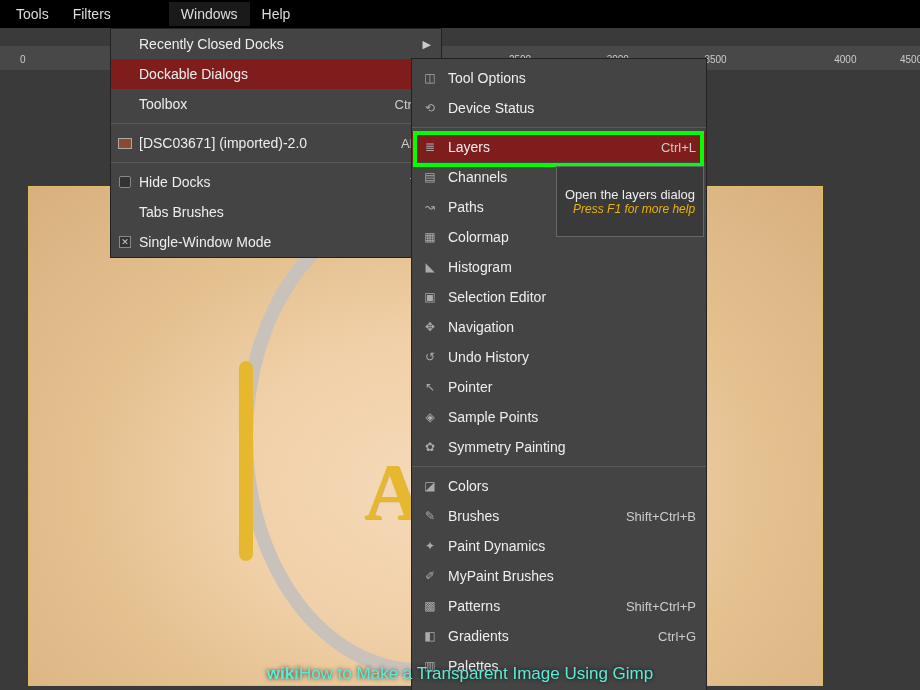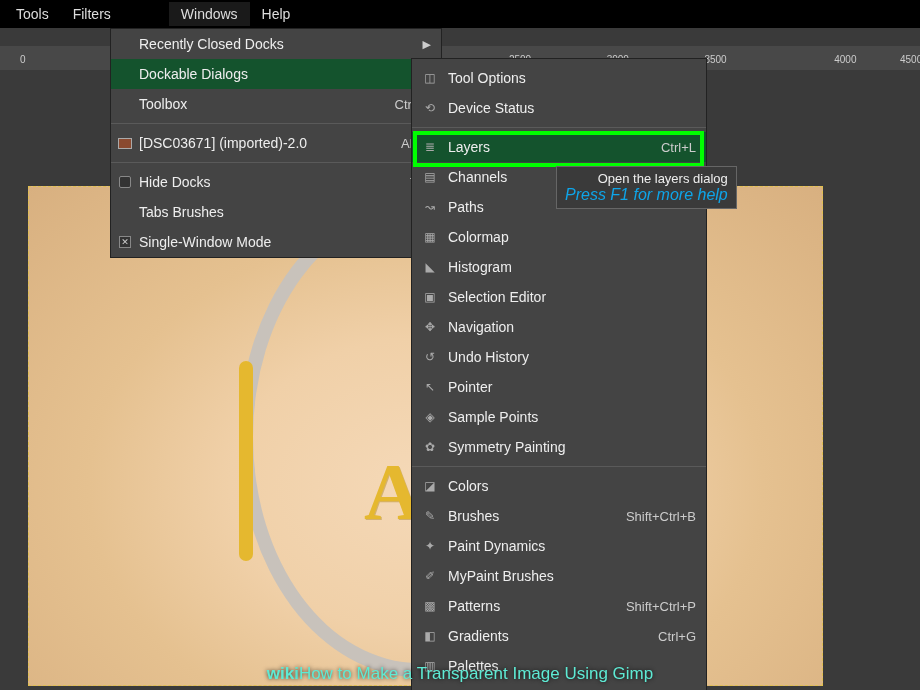--- a/index.html
+++ b/index.html
@@ -14,37 +14,37 @@
   .ruler-label { position: absolute; top: 8px; font-size: 10px; color: #ccc; }
   
   .canvas-area { position: absolute; left: 28px; top: 186px; width: 795px; height: 500px; }
   .canvas-bg { width: 100%; height: 100%; background: radial-gradient(ellipse at 50% 60%, #f5d9b8 0%, #f0d0a8 35%, #e5c190 60%, #d8b080 100%); border: 1px dashed #e0c050; position: relative; overflow: hidden; }
   .hoop { position: absolute; left: 210px; top: 10px; width: 360px; height: 480px; border: 14px solid #c8c2bb; border-radius: 50%; }
   .hoop::before { content: ''; position: absolute; left: -14px; top: 150px; width: 14px; height: 200px; background: #e5b82f; border-radius: 7px; }
   .letter { position: absolute; left: 335px; top: 260px; font-size: 80px; font-family: 'Brush Script MT', cursive; color: #e5b82f; font-weight: bold; text-shadow: 1px 1px 0 rgba(180,140,40,0.5); }
   
   .menu-dropdown { position: absolute; top: 28px; left: 110px; width: 332px; background: #444; border: 1px solid #222; z-index: 100; }
   .menu-row { display: flex; align-items: center; height: 30px; padding: 0 10px 0 28px; color: #eee; font-size: 14px; position: relative; cursor: pointer; }
-  .menu-row.highlighted { background: #14532d; }
+  .menu-row.highlighted { background: #7f1d1d; }
   .menu-row .shortcut { margin-left: auto; color: #ccc; font-size: 13px; }
   .menu-row .arrow { margin-left: auto; color: #ccc; font-size: 11px; }
   .menu-sep { height: 1px; background: #5a5a5a; margin: 4px 0; }
   .menu-icon { position: absolute; left: 6px; width: 16px; height: 16px; display: flex; align-items: center; justify-content: center; font-size: 12px; }
   .thumb-icon { background: #8a4a30; border: 1px solid #aaa; width: 14px; height: 11px; }
   .close-icon { width: 12px; height: 12px; background: #333; border: 1px solid #888; display: flex; align-items: center; justify-content: center; font-size: 9px; color: #ccc; }
   .checkbox-icon { width: 12px; height: 12px; border: 1px solid #888; border-radius: 2px; background: #333; }
   
   .submenu { position: absolute; top: 58px; left: 411px; width: 296px; background: #444; border: 1px solid #222; z-index: 110; padding: 4px 0; }
   .submenu .menu-row { padding-left: 36px; }
   .submenu .menu-icon { left: 10px; color: #aaa; }
   
   .layers-highlight { position: absolute; border: 4px solid #00ff00; pointer-events: none; z-index: 120; }
   
-  .tooltip { position: absolute; left: 556px; top: 166px; background: #3a3a3a; border: 1px solid #666; padding: 4px 8px; z-index: 130; color: #eee; font-size: 13px; text-align: right; }
-  .tooltip .hint { font-style: italic; color: #0ea5e9; font-size: 16px; }
+  .tooltip { position: absolute; left: 556px; top: 166px; background: #3a3a3a; border: 1px solid #666; padding: 20px 8px; z-index: 130; color: #eee; font-size: 13px; text-align: right; }
+  .tooltip .hint { font-style: italic; color: #eab308; font-size: 12px; }
   
   .watermark { position: absolute; bottom: 6px; right: 0; left: 0; text-align: center; color: #5eead4; font-size: 17px; z-index: 200; text-shadow: 0 0 4px rgba(0,0,0,0.8); }
   .watermark .wiki { font-weight: bold; }
 </style>
 </head>
 <body>
 
 <div class="menubar">
   <div class="menubar-item">Tools</div>
   <div class="menubar-item">Filters</div>

